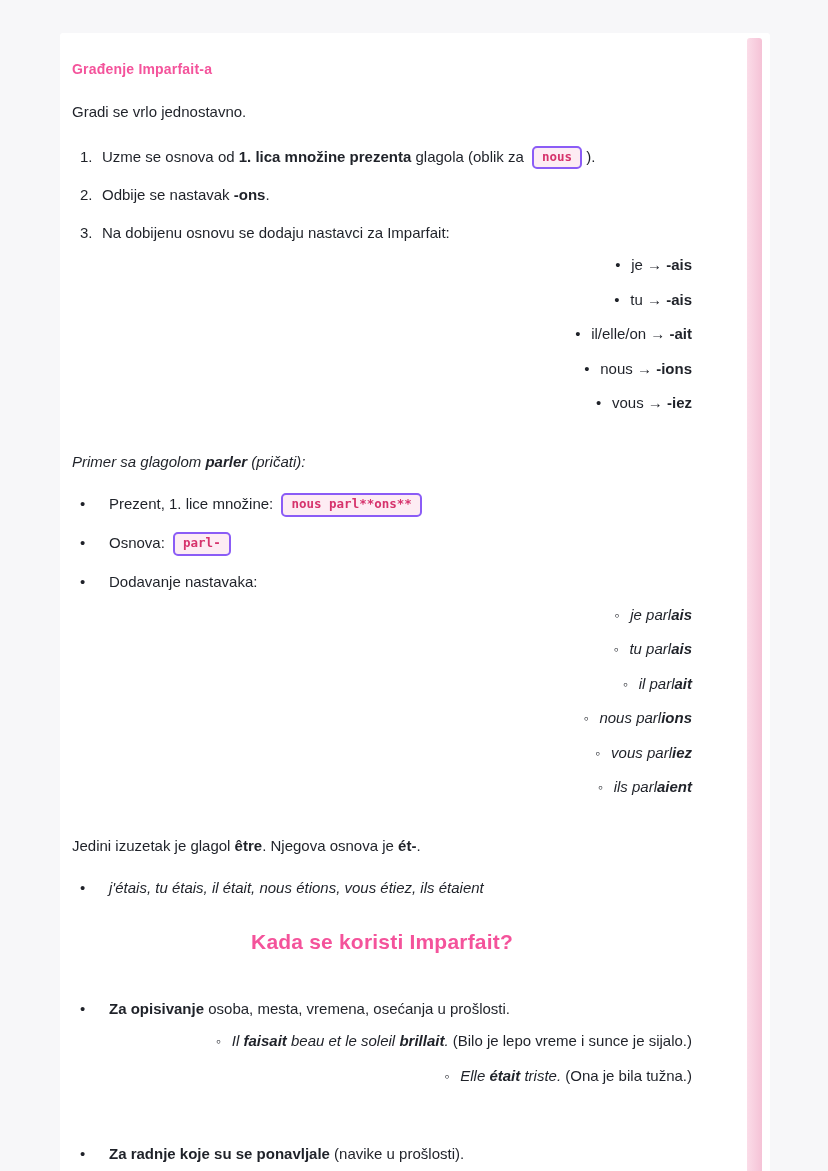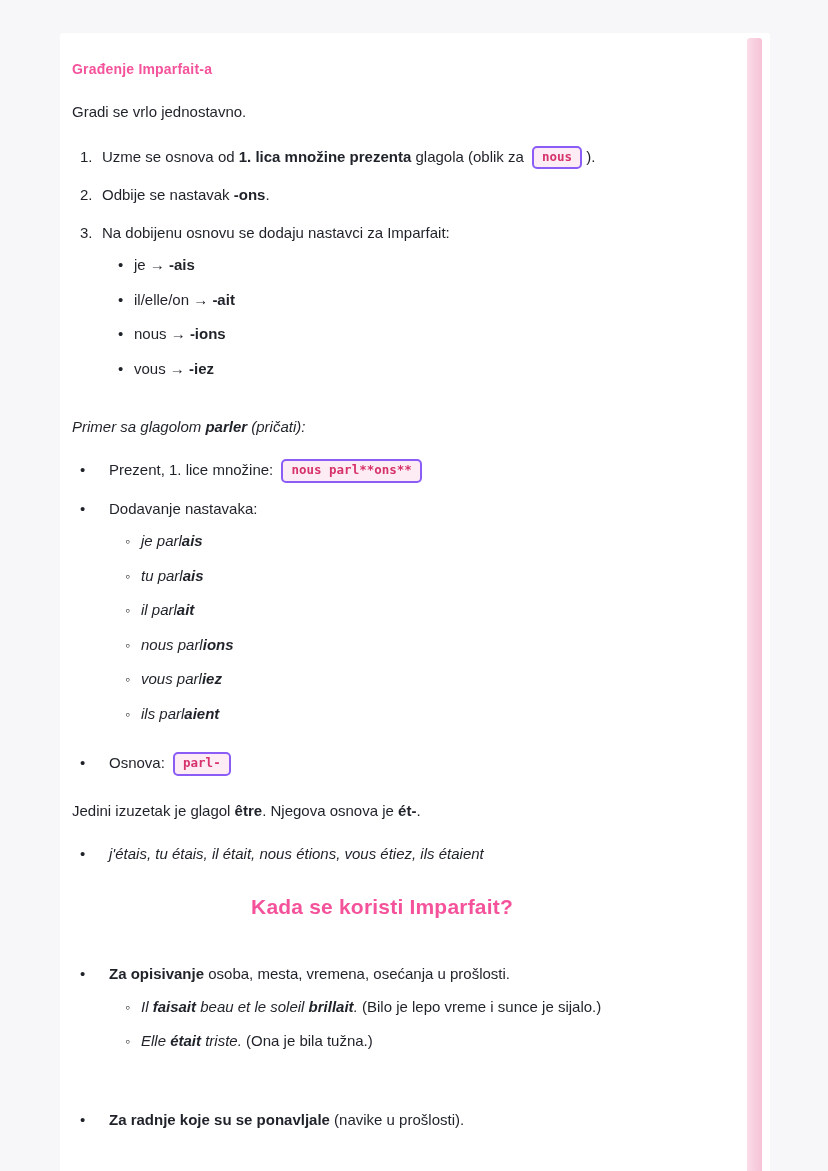--- a/index.html
+++ b/index.html
@@ -64,21 +64,21 @@
   .oli { display:flex; margin-bottom:15px; line-height:1.5; }
   .onum { flex:0 0 auto; width:16px; margin-right:6px; }
   .litext { flex:1 1 auto; }
   .ulist { margin:0 0 24px; padding-left:8px; }
   .uli { display:flex; margin-bottom:15px; line-height:1.5;gap:13px; }
   .uli.sp { margin-bottom:22px;margin-top:44px; }
   .marker { flex:0 0 auto; width:16px; }
   .disc::before { content:"\2022"; }
   .circ::before { content:"\25E6"; font-size:14px; }
   .sublist { margin-top:10px; padding-left:16px; }
-  .subli { display:flex; margin-bottom:12px; line-height:1.5; }
+  .subli { display:flex; margin-bottom:12px; line-height:1.5;justify-content:flex-end; }
 </style>
 </head>
 <body>
 
 <div class="card">
   <div class="stripe"></div>
 
   <h1 class="h1">Građenje Imparfait-a</h1>
 
   <p class="para">Gradi se vrlo jednostavno.</p>
@@ -96,20 +96,24 @@
       <span class="onum">3.</span>
       <div class="litext">
         <span>Na dobijenu osnovu se dodaju nastavci za Imparfait:</span>
         <div class="sublist">
           <div class="subli">
               <span class="marker disc"></span>
               <span><span>je → </span><span class="bd">-ais</span></span>
             </div>
           <div class="subli">
               <span class="marker disc"></span>
+              <span><span>tu → </span><span class="bd">-ais</span></span>
+            </div>
+          <div class="subli">
+              <span class="marker disc"></span>
               <span><span>il/elle/on → </span><span class="bd">-ait</span></span>
             </div>
           <div class="subli">
               <span class="marker disc"></span>
               <span><span>nous → </span><span class="bd">-ions</span></span>
             </div>
           <div class="subli">
               <span class="marker disc"></span>
               <span><span>vous → </span><span class="bd">-iez</span></span>
             </div>
@@ -117,20 +121,24 @@
       </div>
     </div>
   </div>
 
   <p class="para it"><span>Primer sa glagolom </span><span class="bd">parler</span><span> (pričati):</span></p>
 
   <div class="ulist">
     <div class="uli">
       <span class="marker disc"></span>
       <div class="litext"><span>Prezent, 1. lice množine: </span><span class="code">nous parl**ons**</span></div>
+    </div>
+    <div class="uli">
+      <span class="marker disc"></span>
+      <div class="litext"><span>Osnova: </span><span class="code">parl-</span></div>
     </div>
     <div class="uli">
       <span class="marker disc"></span>
       <div class="litext">
         <span>Dodavanje nastavaka:</span>
         <div class="sublist">
           <div class="subli">
               <span class="marker circ"></span>
               <span><span class="it">je parl</span><span class="it bd">ais</span></span>
             </div>
@@ -150,24 +158,20 @@
               <span class="marker circ"></span>
               <span><span class="it">vous parl</span><span class="it bd">iez</span></span>
             </div>
           <div class="subli">
               <span class="marker circ"></span>
               <span><span class="it">ils parl</span><span class="it bd">aient</span></span>
             </div>
         </div>
       </div>
     </div>
-    <div class="uli">
-      <span class="marker disc"></span>
-      <div class="litext"><span>Osnova: </span><span class="code">parl-</span></div>
-    </div>
   </div>
 
   <p class="para"><span>Jedini izuzetak je glagol </span><span class="bd">être</span><span>. Njegova osnova je </span><span class="bd">ét-</span><span>.</span></p>
 
   <div class="ulist">
     <div class="uli">
       <span class="marker disc"></span>
       <span class="it">j'étais, tu étais, il était, nous étions, vous étiez, ils étaient</span>
     </div>
   </div>

